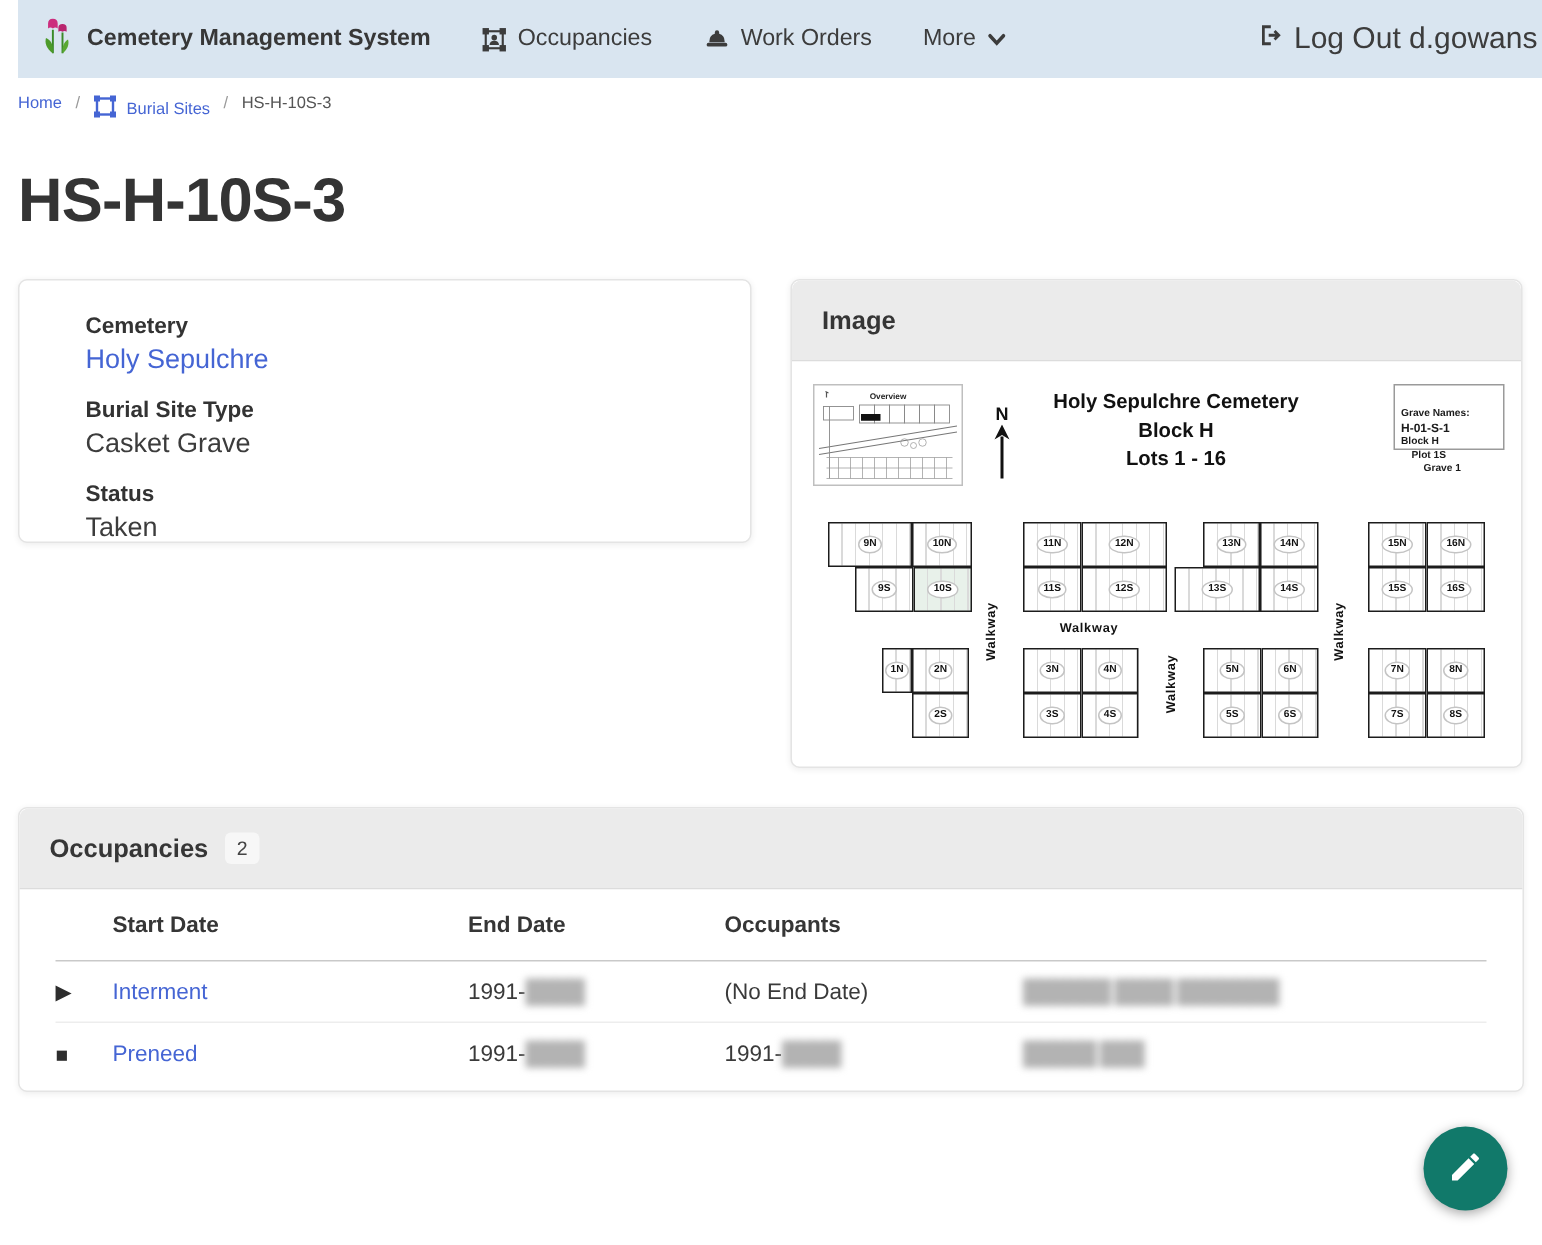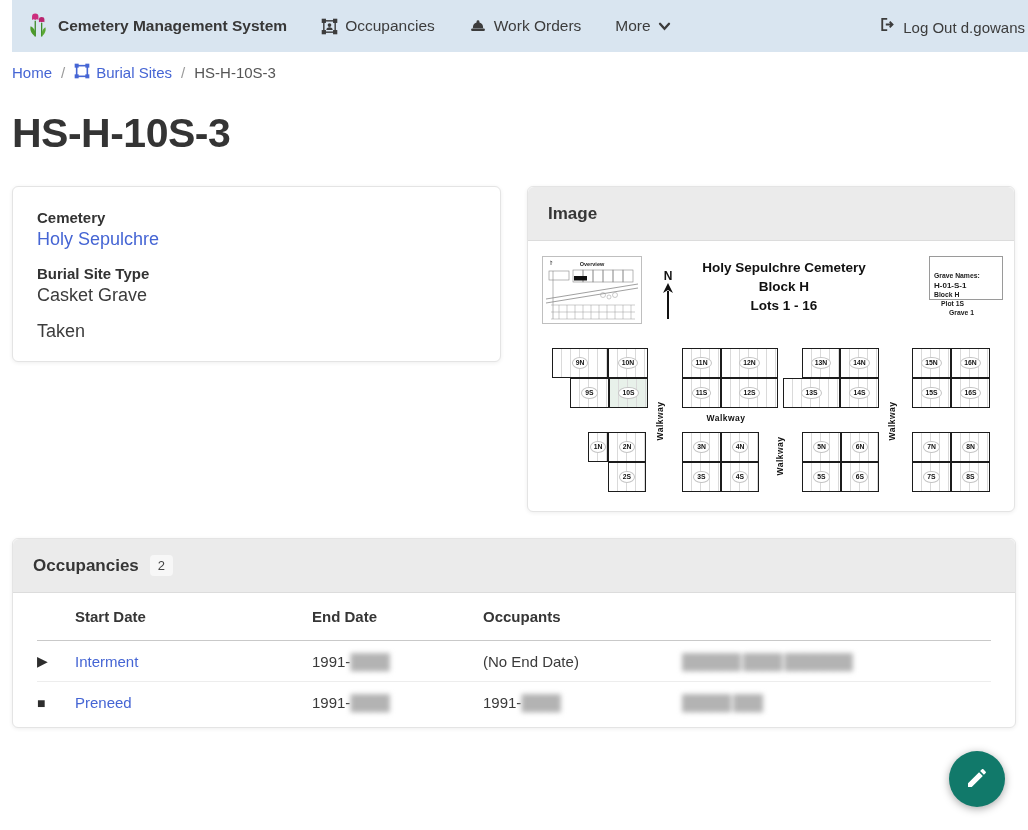--- a/index.html
+++ b/index.html
@@ -11,39 +11,39 @@
   
   .navbar {
     position:absolute; top:0; left:0; width:1028px; height:52px;
     background:#d9e5f0; display:flex; align-items:center; padding:0 15px;margin-left:12px;
   }
   .brand { display:flex; align-items:center; gap:9px; }
   .brand-title { font-size:15.5px; font-weight:700; color:#373737; }
   .nav-item { display:flex; align-items:center; gap:7px; margin-left:34px;
     font-size:15.5px; color:#3c3c3c; cursor:pointer; }
   .nav-item svg { display:block; }
-  .logout { margin-left:auto; display:flex; align-items:flex-end; gap:8px;
-    font-size:15px; color:#3c3c3c; cursor:pointer; }
+  .logout { margin-left:auto; display:flex; align-items:flex-start; gap:8px;
+    font-size:20px; color:#3c3c3c; cursor:pointer; }
   
   .breadcrumb { position:absolute; top:63px; left:12px; display:flex;
-    align-items:center; gap:9px; font-size:15px; }
+    align-items:flex-start; gap:9px; font-size:11px; }
   .crumb-link { color:#4565d4; text-decoration:none; display:flex; align-items:center; gap:6px; }
   .crumb-sep { color:#9a9a9a; }
   .crumb-current { color:#555; }
   
   .page-title { position:absolute; top:110px; left:12px; font-size:41px;
     font-weight:700; color:#343434; letter-spacing:-0.5px; }
   
   .card { position:absolute; background:#fff; border:1px solid #e4e4e4;
     border-radius:6px; box-shadow:0 1px 4px rgba(0,0,0,0.07); }
   .card-header { height:54px; background:#ebebeb; border-bottom:1px solid #dcdcdc;
     border-radius:6px 6px 0 0; display:flex; align-items:center; padding:0 20px;
     font-size:17px; font-weight:700; color:#363636; }
   .details-card { left:12px; top:186px; width:489px; height:176px; padding:22px 24px; }
-  .field { margin-bottom:15px; }
+  .field { margin-bottom:15px;margin-left:20px; }
   .field-label { font-weight:700; font-size:15px; color:#333; margin-bottom:3px; }
   .field-value { font-size:18px; color:#3c3c3c; }
   .field-value a { color:#4565d4; text-decoration:none; }
   
   .image-card { left:527px; top:186px; width:488px; height:326px; }
   .image-body { padding:8px; }
   .plot-map { position:relative; width:470px; height:256px; background:#fff;
     font-family:"Liberation Sans","DejaVu Sans",sans-serif; }
   .overview-box { position:absolute; left:6px; top:7px; width:100px; height:68px;
     background:#fff; border:1px solid #bfbfbf; }
@@ -173,20 +173,21 @@
 <div class="card details-card">
   <div class="field">
     <div class="field-label">Cemetery</div>
     <div class="field-value"><a href="#">Holy Sepulchre</a></div>
   </div>
   <div class="field">
     <div class="field-label">Burial Site Type</div>
     <div class="field-value">Casket Grave</div>
   </div>
   <div class="field">
+    <div class="field-label">Status</div>
     <div class="field-value">Taken</div>
   </div>
 </div>
 
 <div class="card image-card">
   <div class="card-header">Image</div>
   <div class="image-body">
     <div class="plot-map">
 
       <div class="overview-box">

